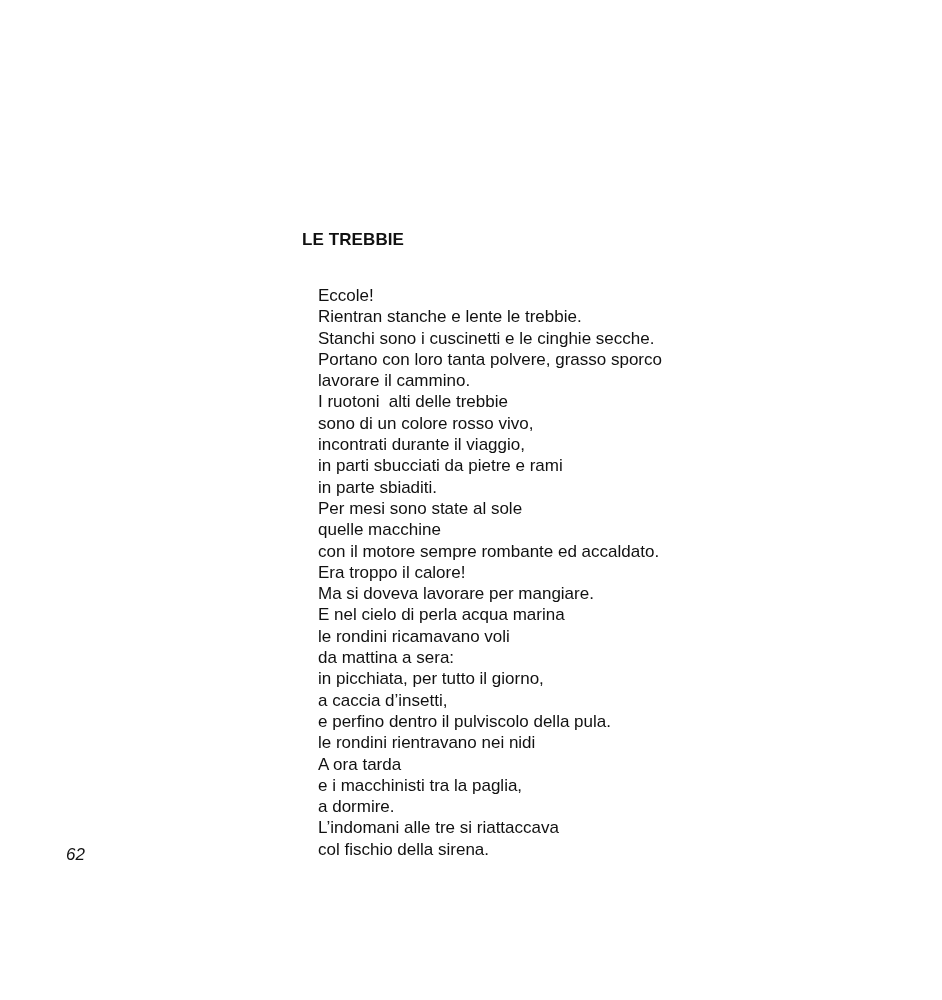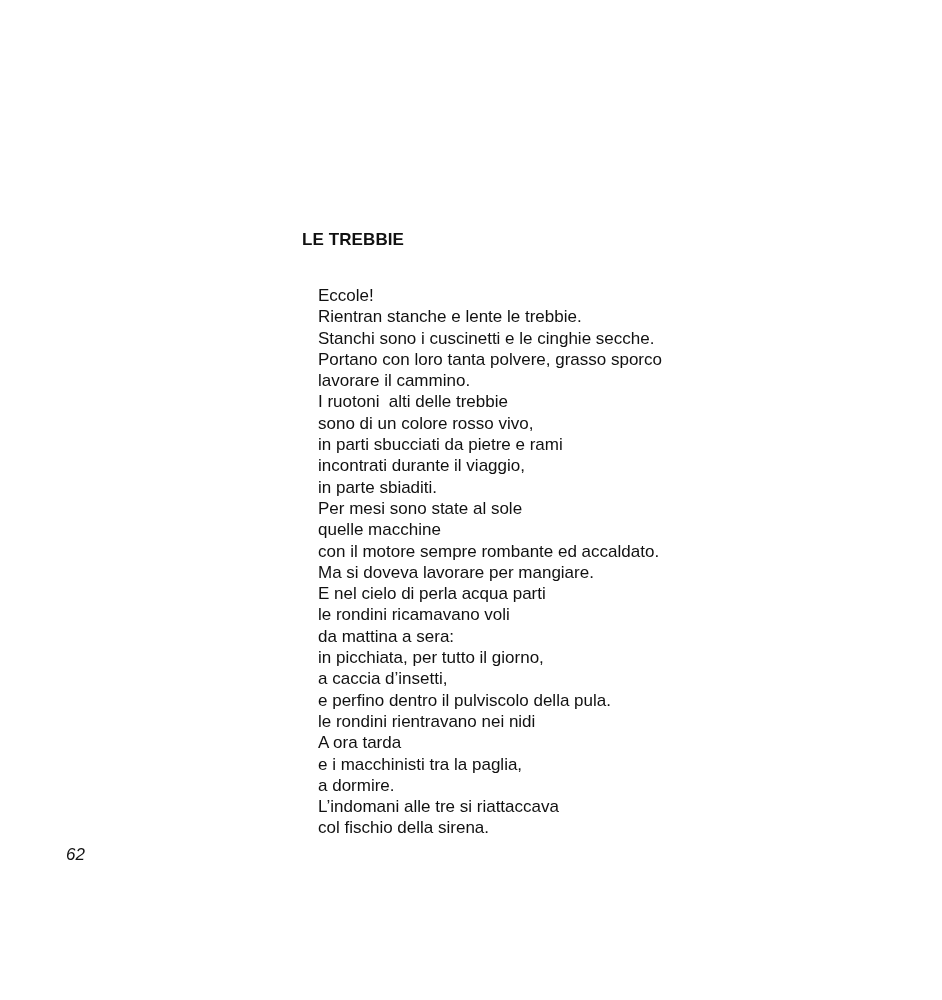--- a/index.html
+++ b/index.html
@@ -63,28 +63,29 @@
 <div class="page">
   <h1 class="poem-title">LE TREBBIE</h1>
   <ul class="poem-body">
     <li class="poem-line">Eccole!</li>
     <li class="poem-line">Rientran stanche e lente le trebbie.</li>
     <li class="poem-line">Stanchi sono i cuscinetti e le cinghie secche.</li>
     <li class="poem-line">Portano con loro tanta polvere, grasso sporco</li>
     <li class="poem-line">lavorare il cammino.</li>
     <li class="poem-line">I ruotoni  alti delle trebbie</li>
     <li class="poem-line">sono di un colore rosso vivo,</li>
+    <li class="poem-line">incontrati durante il viaggio,</li>
     <li class="poem-line">in parti sbucciati da pietre e rami</li>
-    <li class="poem-line">incontrati durante il viaggio,</li>
     <li class="poem-line">in parte sbiaditi.</li>
     <li class="poem-line">Per mesi sono state al sole</li>
     <li class="poem-line">quelle macchine</li>
     <li class="poem-line">con il motore sempre rombante ed accaldato.</li>
+    <li class="poem-line">Era troppo il calore!</li>
     <li class="poem-line">Ma si doveva lavorare per mangiare.</li>
-    <li class="poem-line">E nel cielo di perla acqua parti</li>
+    <li class="poem-line">E nel cielo di perla acqua marina</li>
     <li class="poem-line">le rondini ricamavano voli</li>
     <li class="poem-line">da mattina a sera:</li>
     <li class="poem-line">in picchiata, per tutto il giorno,</li>
     <li class="poem-line">a caccia d’insetti,</li>
     <li class="poem-line">e perfino dentro il pulviscolo della pula.</li>
     <li class="poem-line">le rondini rientravano nei nidi</li>
     <li class="poem-line">A ora tarda</li>
     <li class="poem-line">e i macchinisti tra la paglia,</li>
     <li class="poem-line">a dormire.</li>
     <li class="poem-line">L’indomani alle tre si riattaccava</li>

